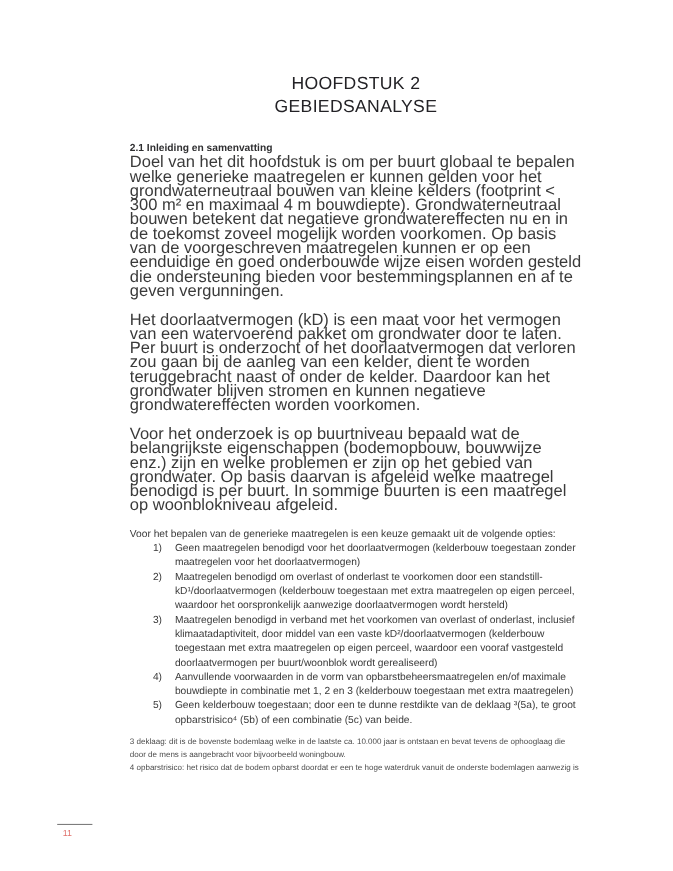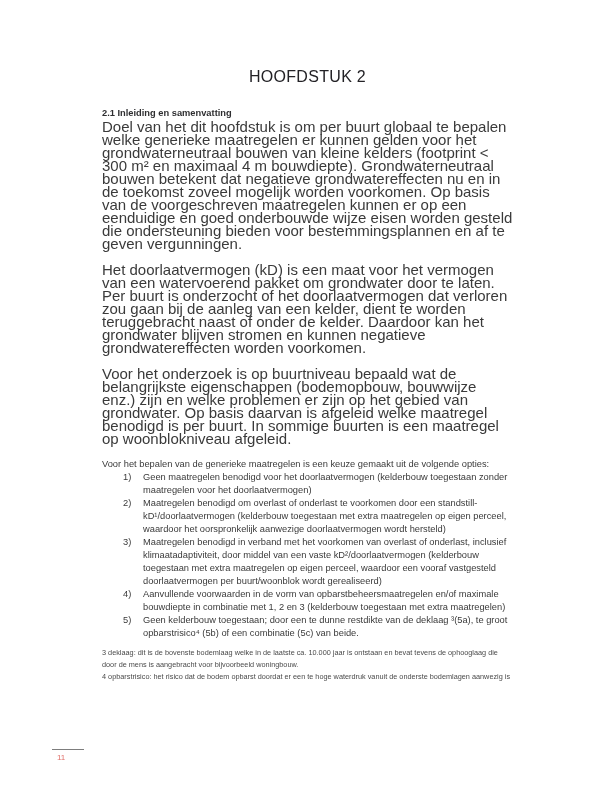--- a/index.html
+++ b/index.html
@@ -12,21 +12,21 @@
     color: #3a3a3a;
     overflow: hidden;
   }
   .page {
     position: absolute;
     inset: 0;
     background: #ffffff;
   }
   .content {
     position: absolute;
-    left: 102px;
+    left: 118px;
     top: 66px;
     width: 411px;
   }
   .doc-title {
     text-align: center;
     font-size: 16px;
     line-height: 21px;
     font-weight: 400;
     color: #232226;
     letter-spacing: 0.3px;
@@ -88,20 +88,21 @@
   }
 </style>
 </head>
 <body>
 
 <div class="page">
   <div class="content">
 
     <div class="doc-title">
       <div>HOOFDSTUK 2</div>
+      <div>GEBIEDSANALYSE</div>
     </div>
 
     <div class="section-heading">2.1 Inleiding en samenvatting</div>
 
     <p class="para">Doel van het dit hoofdstuk is om per buurt globaal te bepalen welke generieke maatregelen er kunnen gelden voor het grondwaterneutraal bouwen van kleine kelders (footprint &lt; 300 m² en maximaal 4 m bouwdiepte). Grondwaterneutraal bouwen betekent dat negatieve grondwatereffecten nu en in de toekomst zoveel mogelijk worden voorkomen. Op basis van de voorgeschreven maatregelen kunnen er op een eenduidige en goed onderbouwde wijze eisen worden gesteld die ondersteuning bieden voor bestemmingsplannen en af te geven vergunningen.</p>
     <p class="para">Het doorlaatvermogen (kD) is een maat voor het vermogen van een watervoerend pakket om grondwater door te laten. Per buurt is onderzocht of het doorlaatvermogen dat verloren zou gaan bij de aanleg van een kelder, dient te worden teruggebracht naast of onder de kelder. Daardoor kan het grondwater blijven stromen en kunnen negatieve grondwatereffecten worden voorkomen.</p>
     <p class="para">Voor het onderzoek is op buurtniveau bepaald wat de belangrijkste eigenschappen (bodemopbouw, bouwwijze enz.) zijn en welke problemen er zijn op het gebied van grondwater. Op basis daarvan is afgeleid welke maatregel benodigd is per buurt. In sommige buurten is een maatregel op woonblokniveau afgeleid.</p>
 
     <div class="list-intro">Voor het bepalen van de generieke maatregelen is een keuze gemaakt uit de volgende opties:</div>
 

